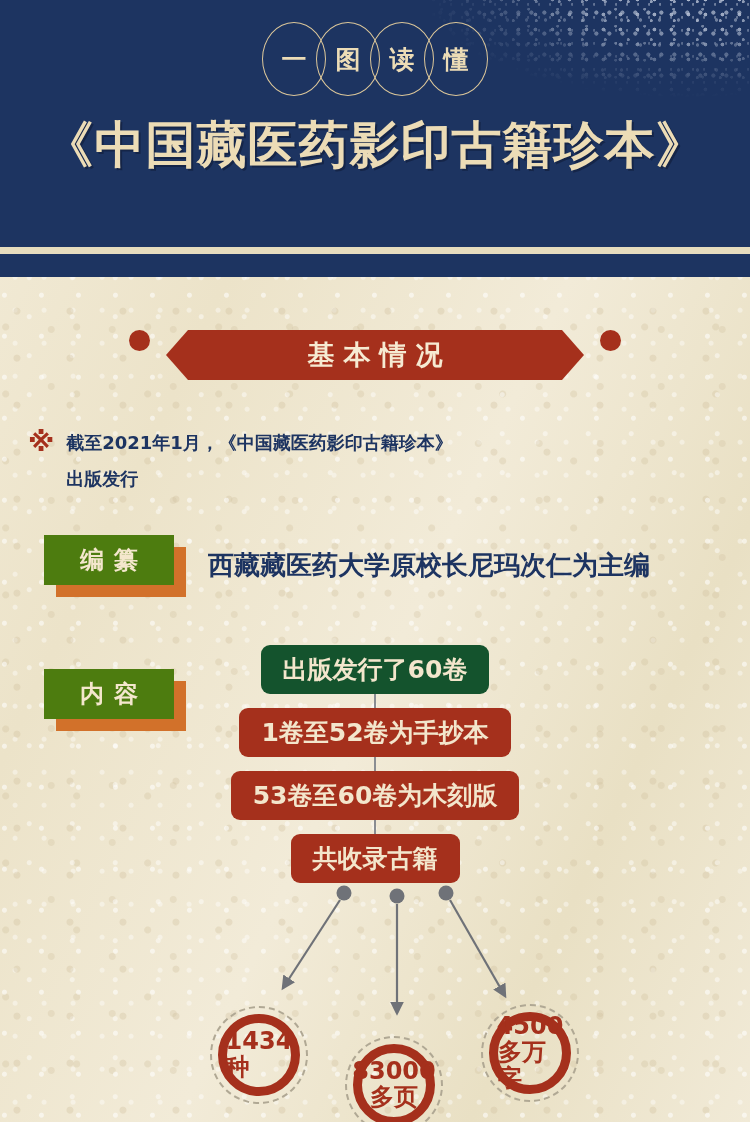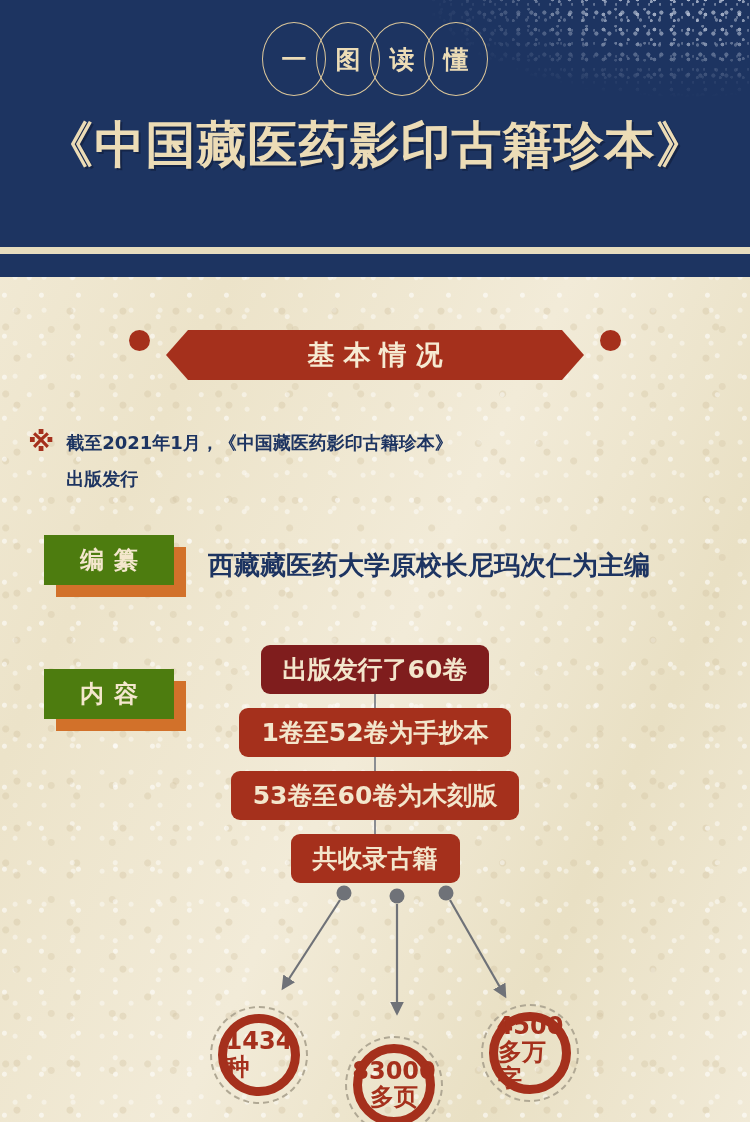--- a/index.html
+++ b/index.html
@@ -121,21 +121,21 @@
   
   .flow{position:absolute;left:0;top:645px;width:750px;}
   .flow-row{display:flex;justify-content:center;}
   .flow-box{
     display:inline-flex;align-items:center;justify-content:center;
     color:#f3e6cc;font-size:25px;font-weight:700;
     font-family:"DejaVu Sans","Liberation Sans",sans-serif;
     border-radius:9px;padding:8px 22px;white-space:nowrap;
     position:relative;z-index:2;
   }
-  .flow-box.navy{background:#7f1d1d;}
+  .flow-box.navy{background:#14532d;}
   .flow-box.red{background:#a5301c;}
   .flow-connector{
     width:2px;background:#8a8d92;margin:0 auto;position:relative;z-index:1;
   }
 
   
   .arrow-layer{position:absolute;left:0;top:0;width:750px;height:1122px;pointer-events:none;}
 
   
   .stat{position:absolute;}

